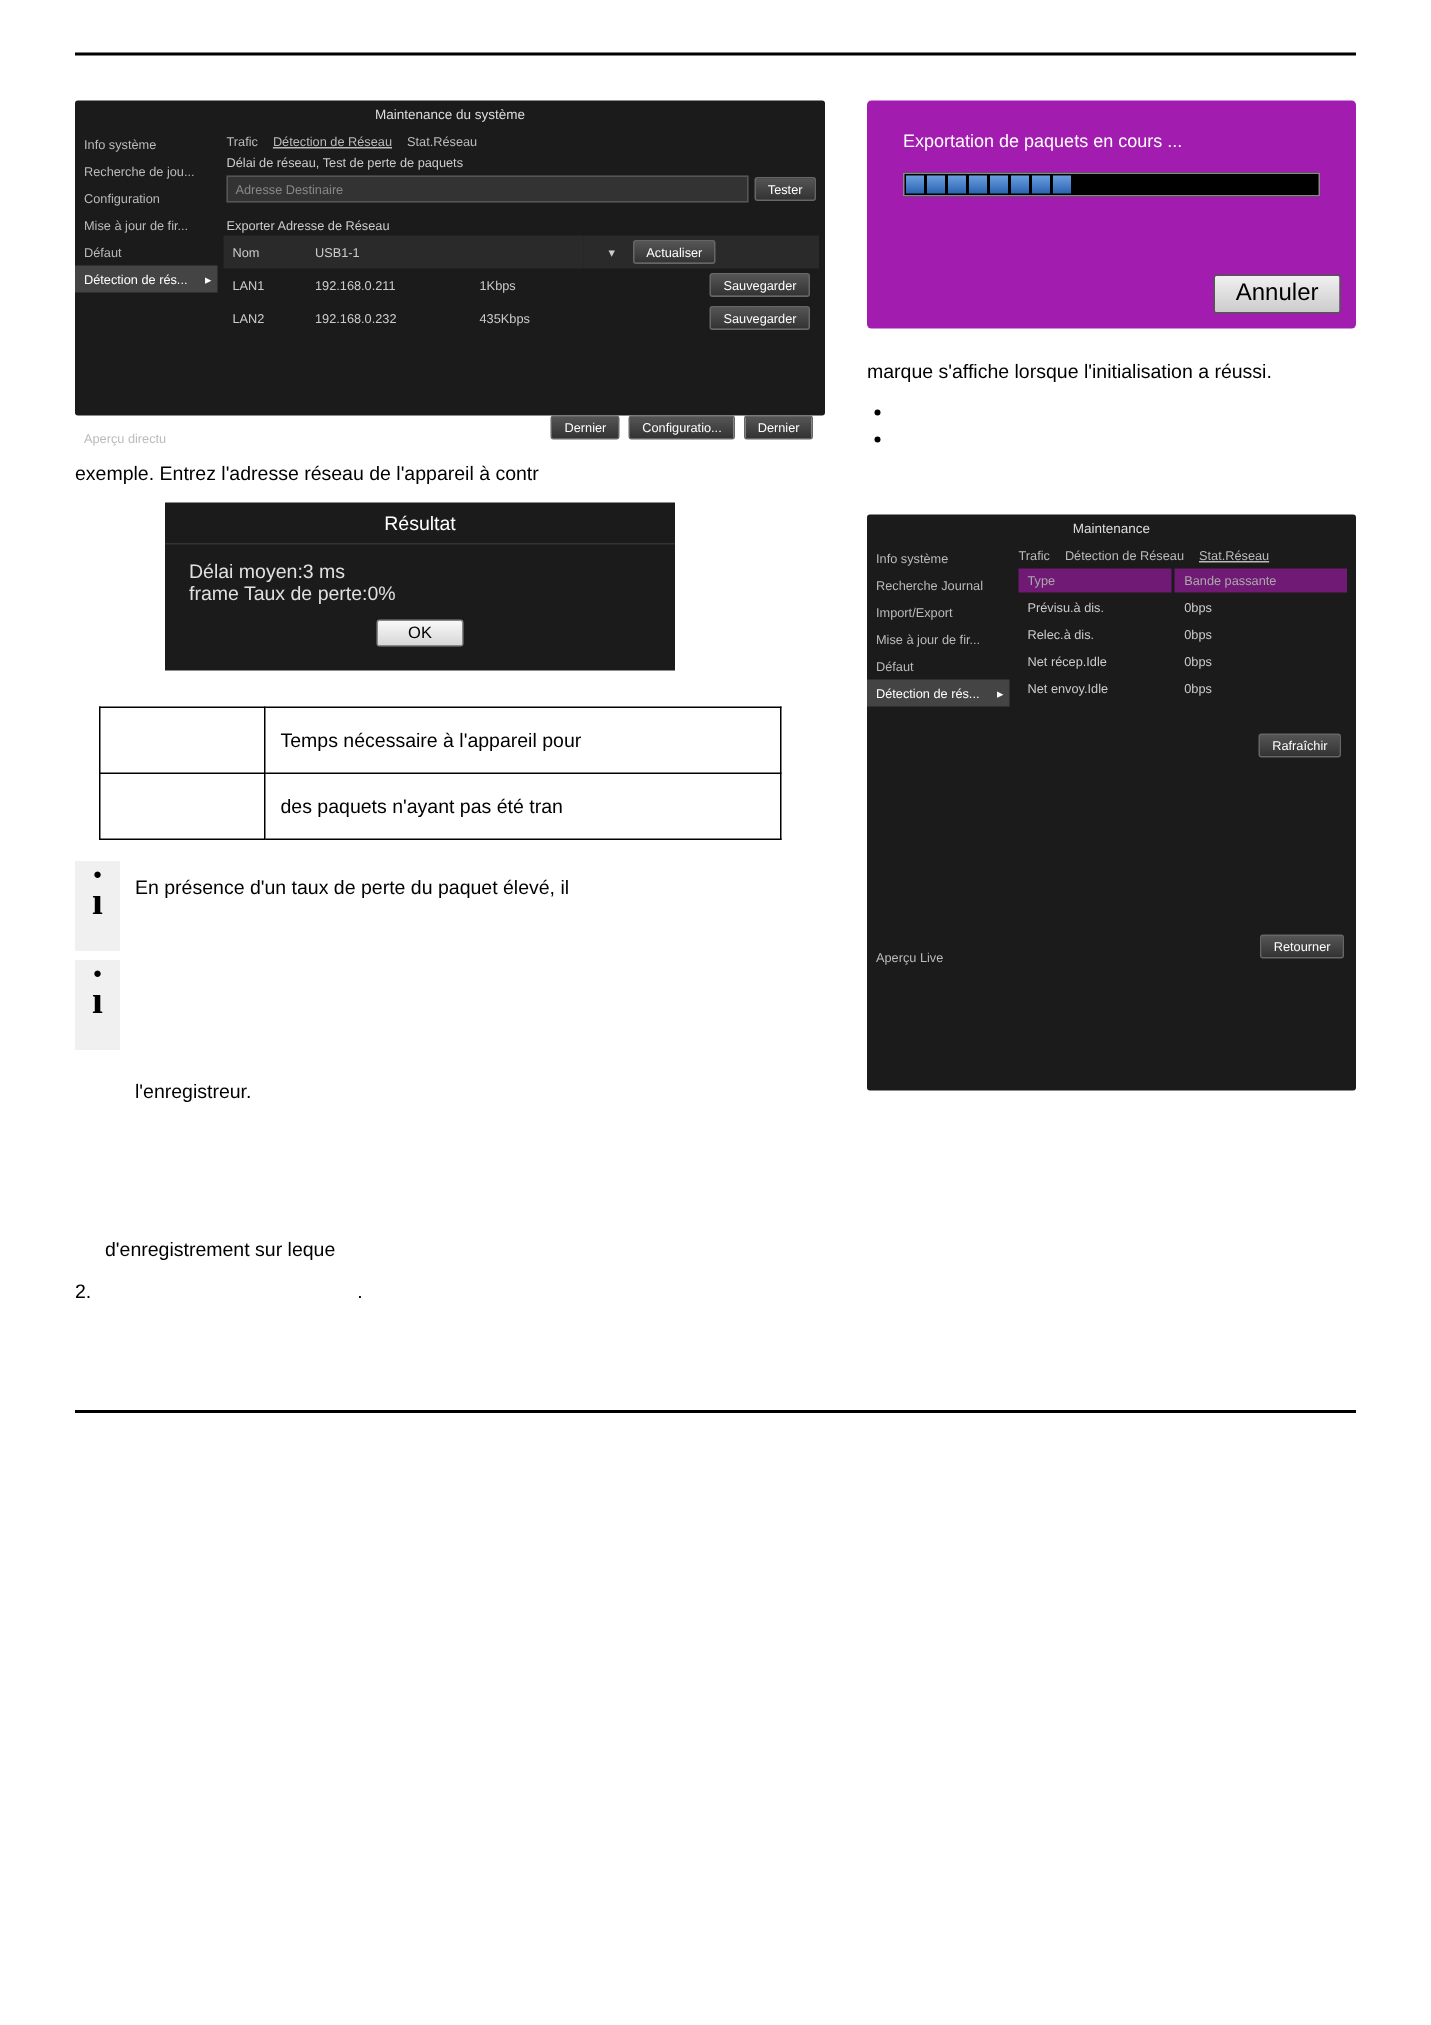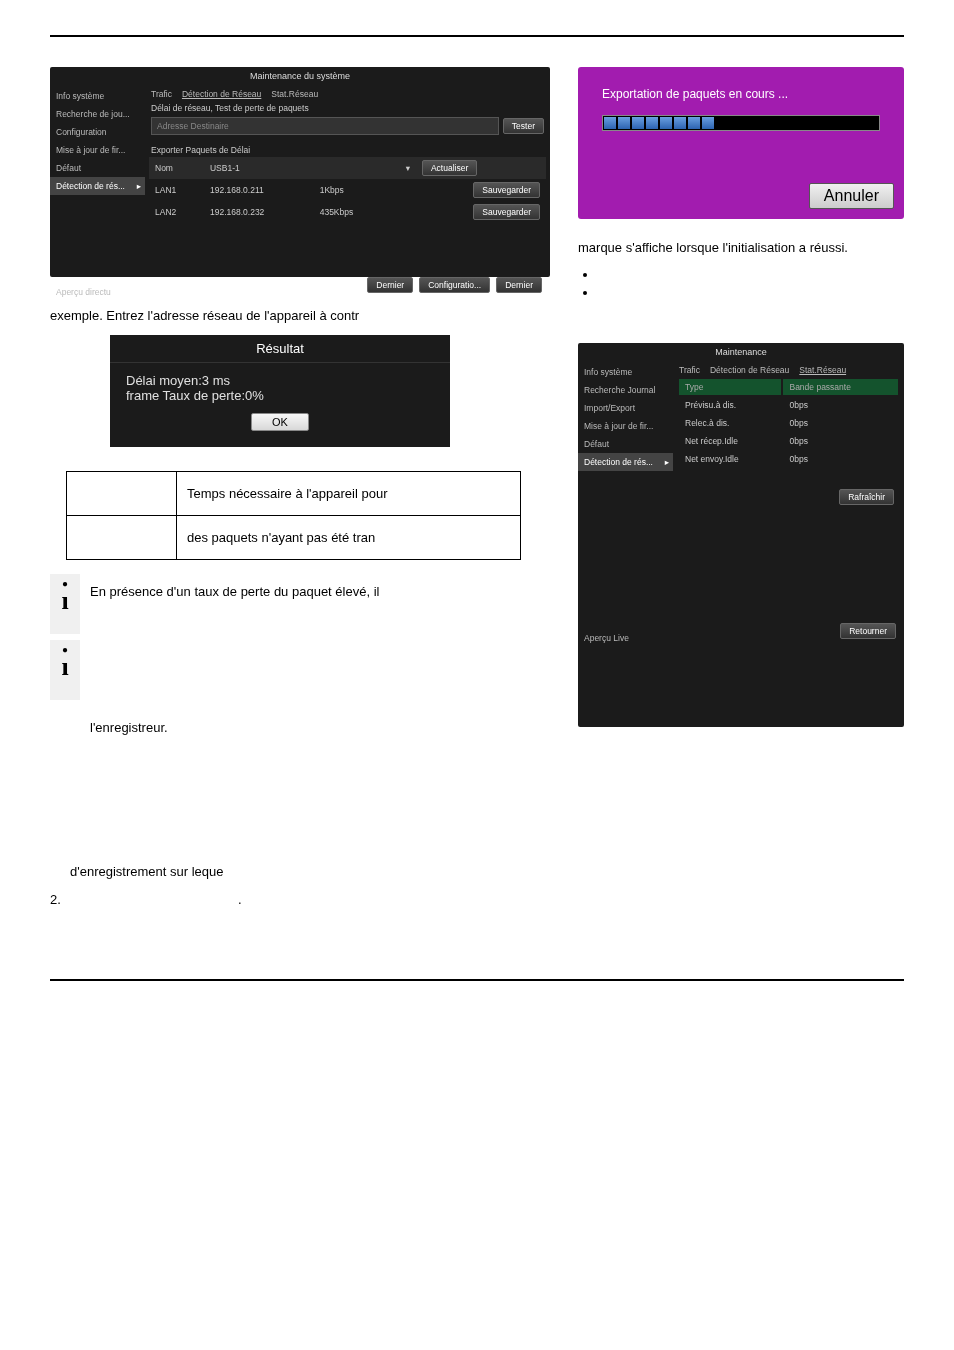--- a/index.html
+++ b/index.html
@@ -207,21 +207,21 @@
     width: 30px;
     text-align: center;
     background: #f0f0f0;
     padding: 8px 0 18px 0;
     margin-right: 6px;
   }
   .info-i .dot { display:block; font-size: 10px; line-height: 4px; }
   .info-txt { flex: 1; padding: 8px 4px; line-height: 1.6; }
 
   .maint-bw-tbl { width: 100%; font-size: 8.5px; }
-  .maint-bw-tbl th { background:#14532d; text-align:left; padding:3px 6px; color:#aaa; font-weight:normal;}
+  .maint-bw-tbl th { background:#701a75; text-align:left; padding:3px 6px; color:#aaa; font-weight:normal;}
   .maint-bw-tbl td { padding:3px 6px; color:#ccc; }
   .refresh-area { display:flex; justify-content:flex-end; padding:20px 6px 0 0; }
 </style>
 </head>
 <body>
 
 <div class="top-rule"></div>
 
 <div class="two-col">
 
@@ -243,21 +243,21 @@
           <div class="tab-row">
             <span class="tab">Trafic</span>
             <span class="tab underline">Détection de Réseau</span>
             <span class="tab">Stat.Réseau</span>
           </div>
           <div class="section-label">Délai de réseau, Test de perte de paquets</div>
           <div class="row-flex">
             <div class="addr-input">Adresse Destinaire</div>
             <button class="dark-btn">Tester</button>
           </div>
-          <div class="section-label" style="margin-top:6px;">Exporter Paquets de Délai</div>
+          <div class="section-label" style="margin-top:6px;">Exporter Adresse de Réseau</div>
           <table class="export-tbl">
             <tbody>
                 <tr>
               <th>Nom</th>
               <th colspan="2">USB1-1</th>
               <th style="text-align:right;">▾</th>
               <th class="btn-cell"><button class="dark-btn">Actualiser</button></th>
             </tr>
             <tr>
               <td>LAN1</td>
@@ -315,21 +315,21 @@
       <div class="info-txt">En présence d'un taux de perte du paquet élevé, il</div>
     </div>
     <div class="info-row">
       <div class="info-i"><span class="dot">●</span>ı</div>
       <div class="info-txt">
         <div style="height:70px;"></div>
         <div>l'enregistreur.</div>
       </div>
     </div>
 
-    <p class="para" style="margin-top:116px; margin-left:20px;">d'enregistrement sur leque</p>
+    <p class="para" style="margin-top:77px; margin-left:20px;">d'enregistrement sur leque</p>
     <p class="para">
       <span>2.</span>
       <span style="display:inline-block; width:170px;"></span>
       <span>.</span>
     </p>
 
   </div>
 
   <div class="col-right">
 

